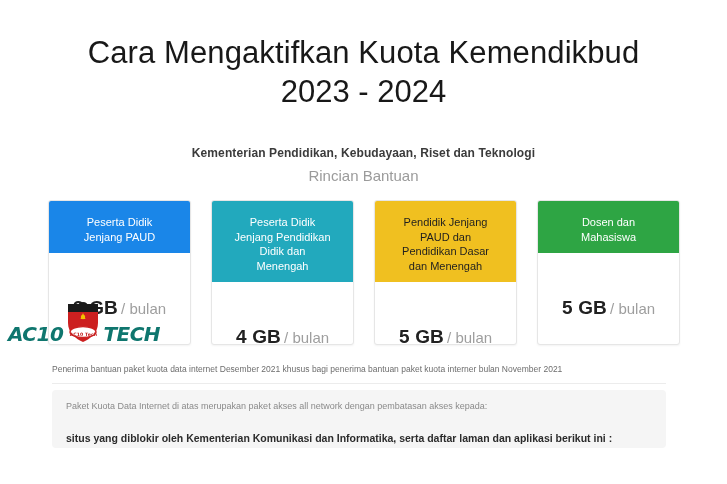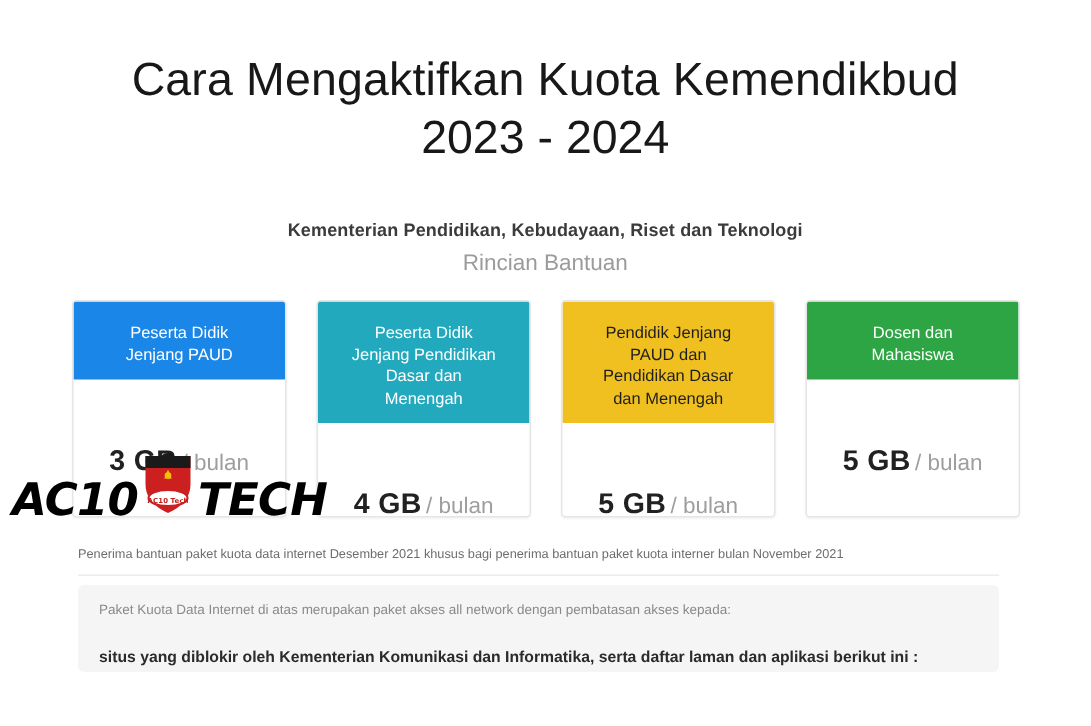--- a/index.html
+++ b/index.html
@@ -165,24 +165,24 @@
   .logo {
     position: absolute;
     left: 8px;
     bottom: 6px;
     height: 44px;
     display: flex;
     align-items: center;
   }
   .logo-text {
     font-family: "DejaVu Sans", sans-serif;
-    font-size: 30px;
+    font-size: 20px;
     font-weight: bold;
     font-style: italic;
-    color: #000000;
+    color: #0f766e;
     letter-spacing: -0.5px;
     line-height: 30px;
     margin-top: 24px;
   }
   .crest {
     position: relative;
     width: 38px;
     height: 42px;
     margin: 0 1px;
   }
@@ -224,21 +224,21 @@
       </div>
       <div class="card-body">
         <span class="amount">3 GB</span><span class="per">/ bulan</span>
       </div>
     </div>
 
     <div class="card">
       <div class="card-header" style="background:#22a9bd;">
         <div>Peserta Didik</div>
         <div>Jenjang Pendidikan</div>
-        <div>Dasar dan</div>
+        <div>Didik dan</div>
         <div>Menengah</div>
       </div>
       <div class="card-body">
         <span class="amount">4 GB</span><span class="per">/ bulan</span>
       </div>
     </div>
 
     <div class="card">
       <div class="card-header dark-text" style="background:#f0c020;">
         <div>Pendidik Jenjang</div>

